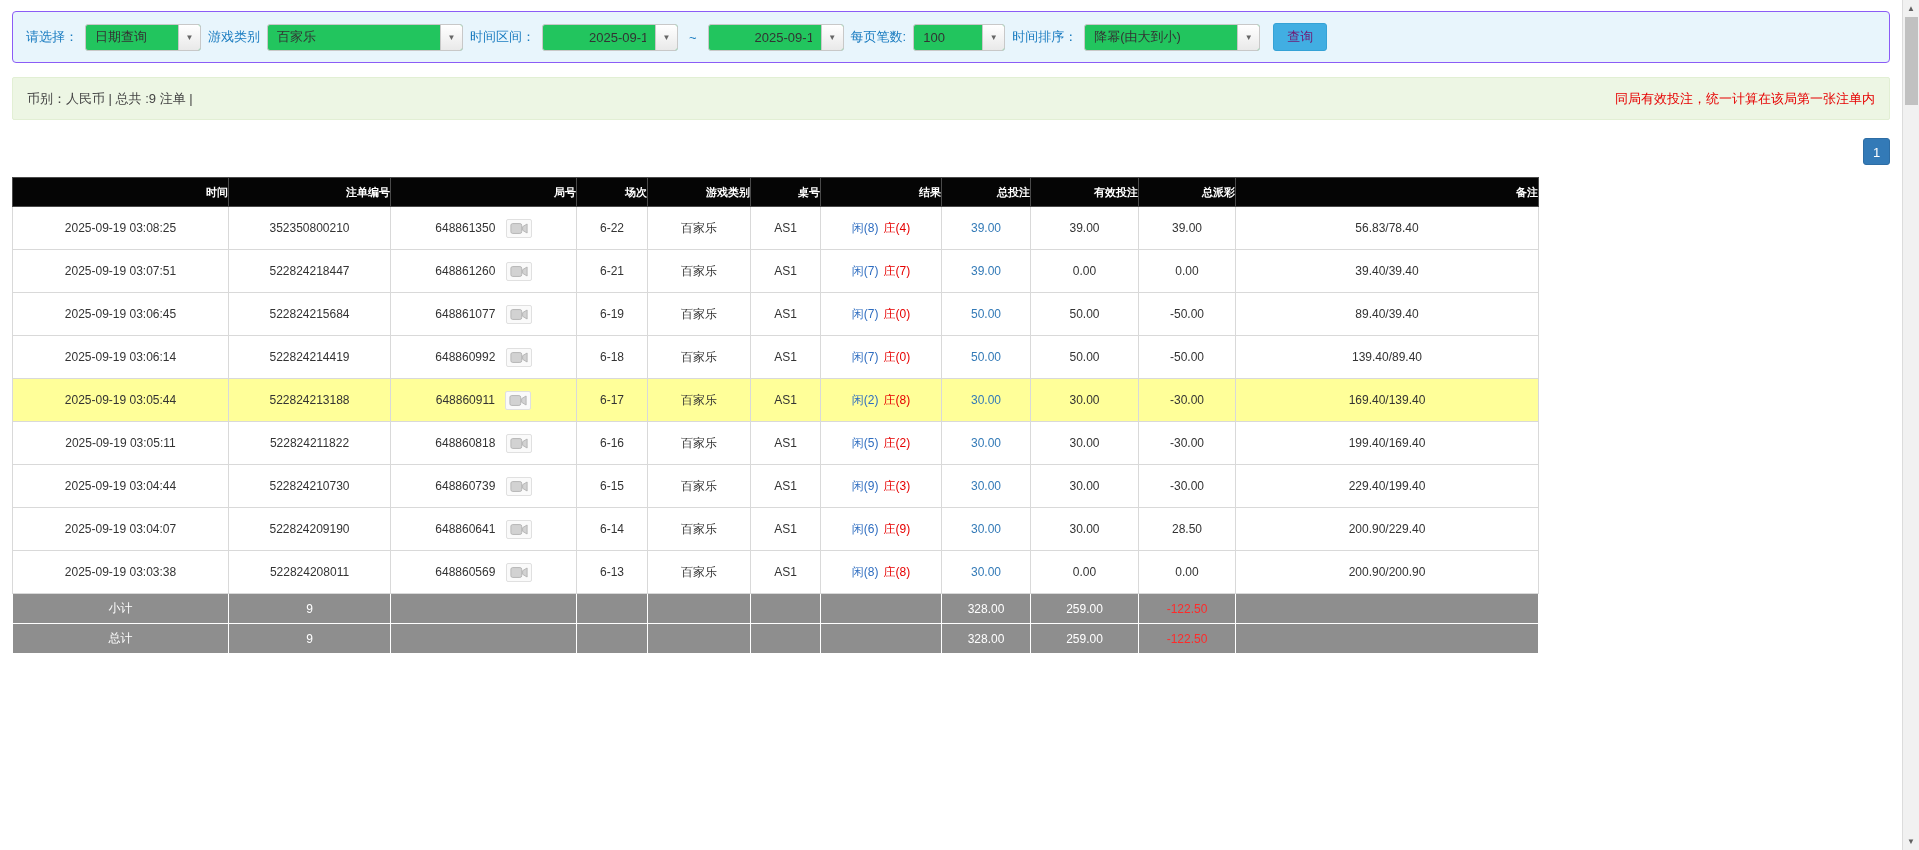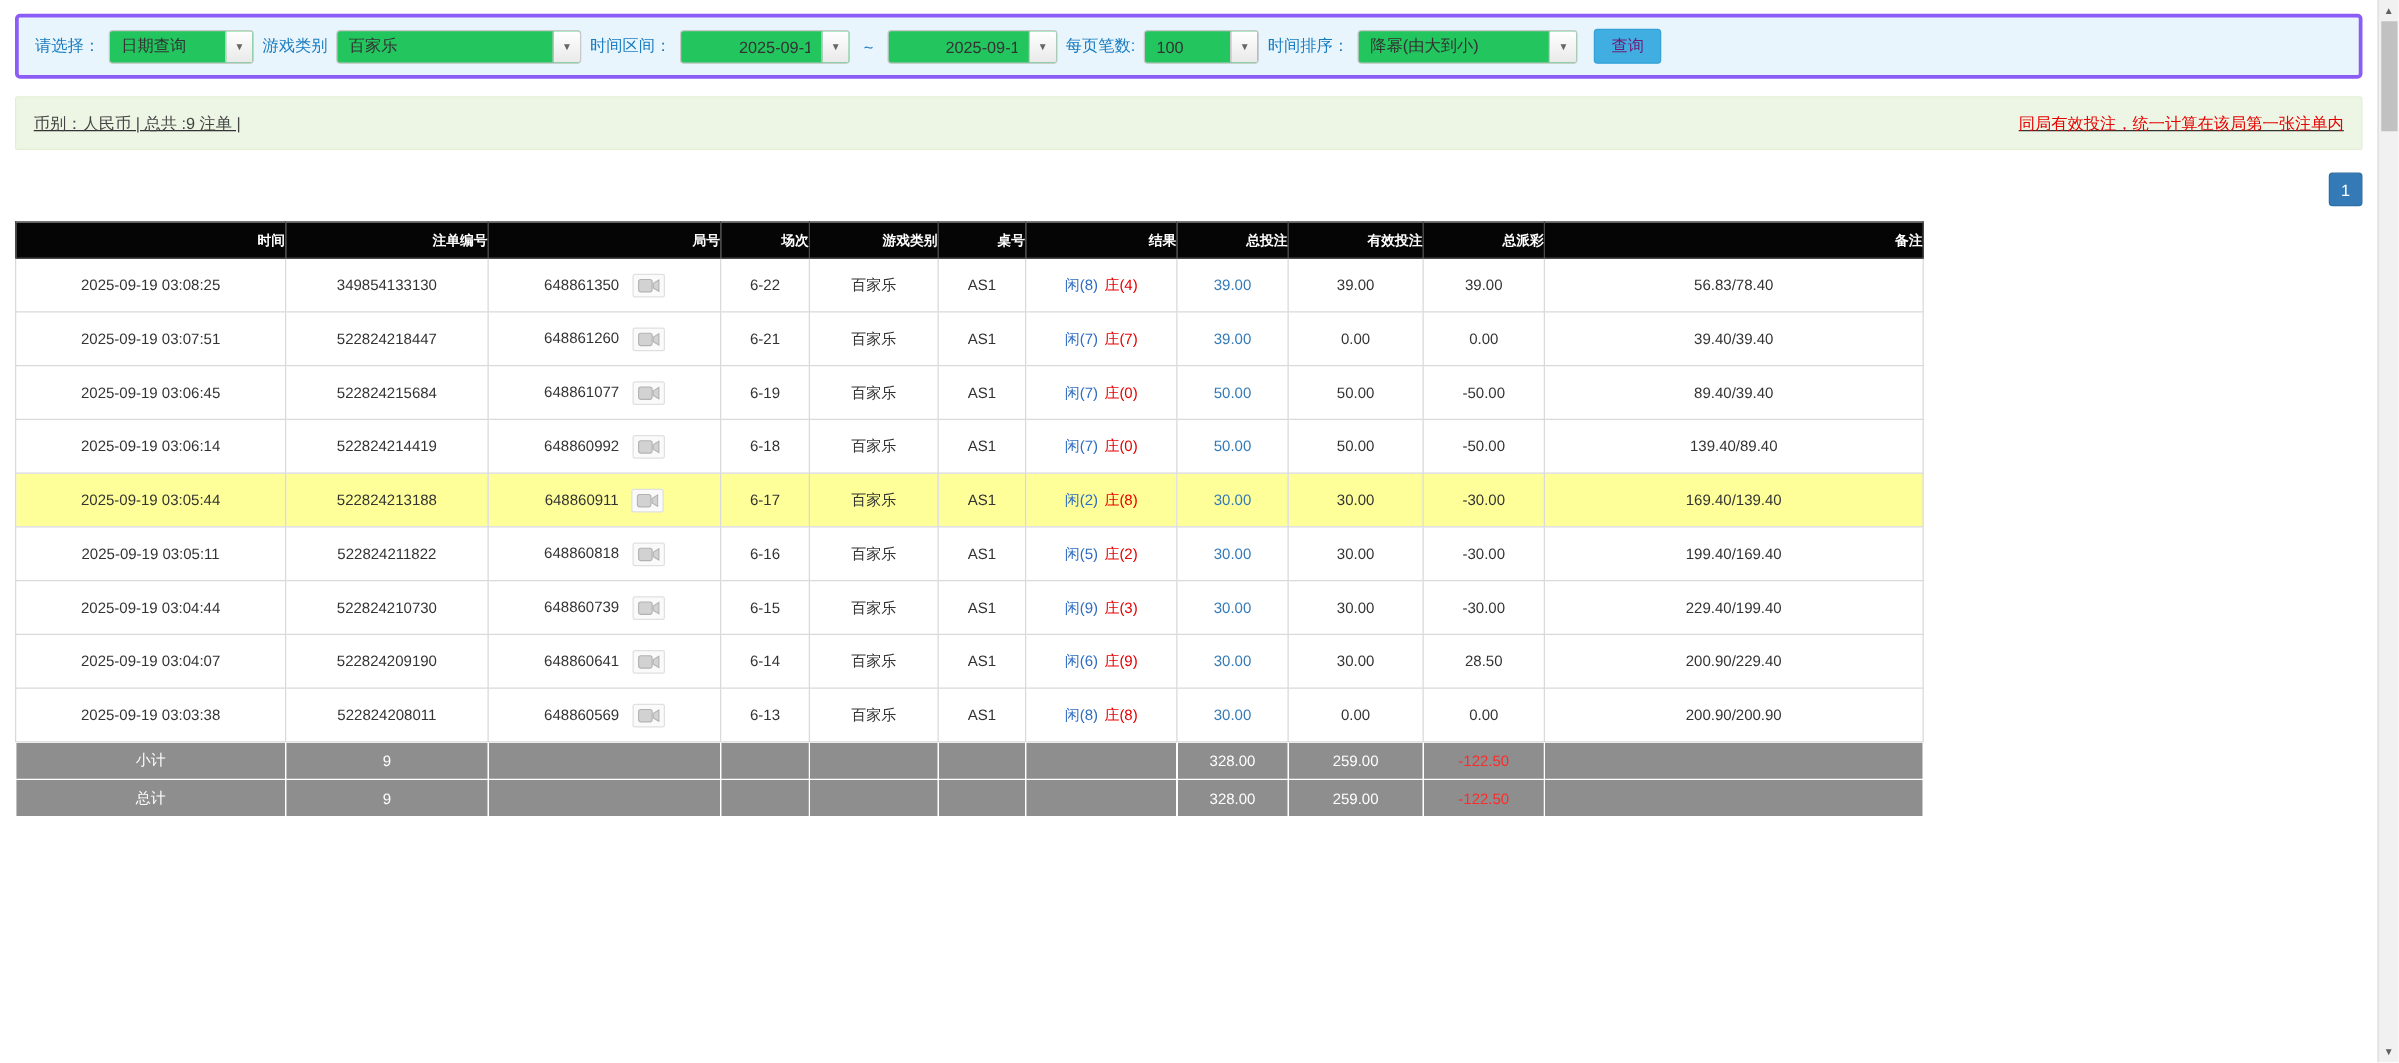--- a/index.html
+++ b/index.html
@@ -16,21 +16,21 @@
     font-size: 19px;
     color: #222;
     padding: 12px 0 0 0;
     font-weight: 400;
   }
 
   
   .filter-panel {
     margin-top: 11px;
     background: #e8f5fc;
-    border: 3px solid #8b5cf6;
+    border: 1px solid #8b5cf6;
     border-radius: 4px;
     padding: 12px 13px;
     display: flex;
     align-items: center;
     gap: 7px;
     height: 52px;
   }
   .f-label { color: #1a7cc0; font-size: 13px; white-space: nowrap; }
   .f-sep { color: #1a7cc0; font-size: 13px; padding: 0 4px; }
   .combo {
@@ -82,21 +82,20 @@
     margin-top: 14px;
     background: #edf6e4;
     border: 1px solid #e2efd4;
     border-radius: 2px;
     padding: 0 14px;
     height: 43px;
     display: flex;
     align-items: center;
     justify-content: space-between;
     font-size: 13px;
-    text-decoration: underline;
   }
   .info-left { color: #444; }
   .info-right { color: #e60000; }
 
   
   .pager { margin-top: 18px; text-align: right; height: 27px; }
   .page-btn {
     display: inline-block;
     min-width: 27px; height: 27px;
     line-height: 27px;
@@ -276,21 +275,21 @@
         <th>总投注</th>
         <th>有效投注</th>
         <th>总派彩</th>
         <th>备注</th>
       </tr>
     </thead>
     <tbody>
 
     <tr class="data-row">
     <td>2025-09-19 03:08:25</td>
-    <td>349854133130</td>
+    <td>352350800210</td>
     <td>
       <span>648861350</span>
       <span class="video-btn">
         <svg width="18" height="13" viewBox="0 0 20 14" aria-hidden="true">
           <rect x="1" y="1.5" width="12" height="11" rx="2" fill="#d2d2d2" stroke="#b2b2b2"></rect>
           <polygon points="14,5 19,2 19,12 14,9" fill="#d2d2d2" stroke="#b2b2b2"></polygon>
         </svg>
       </span>
     </td>
     <td>6-22</td>

